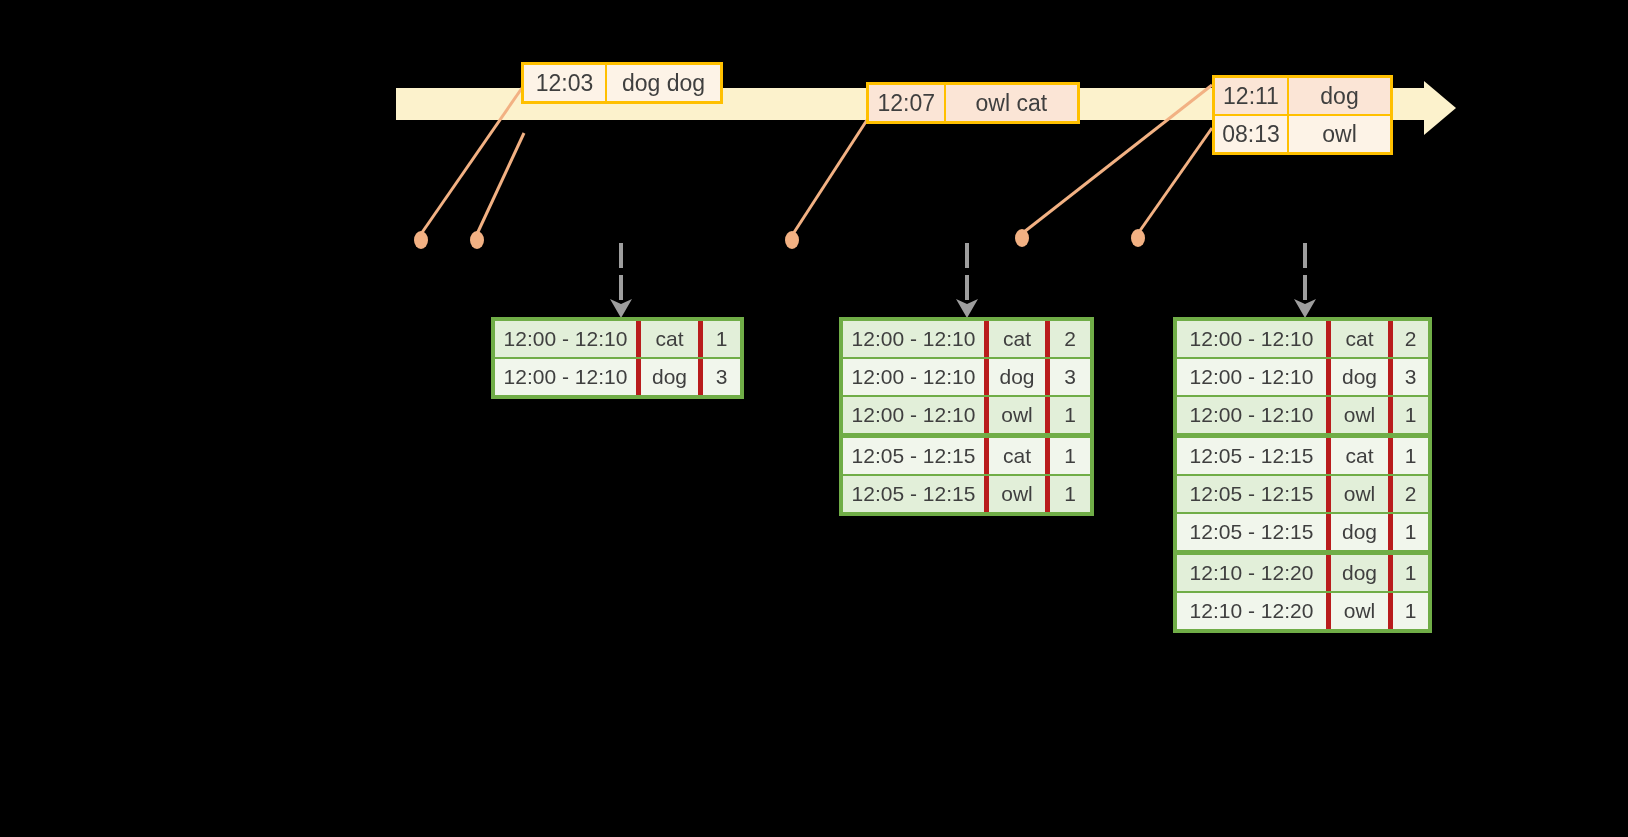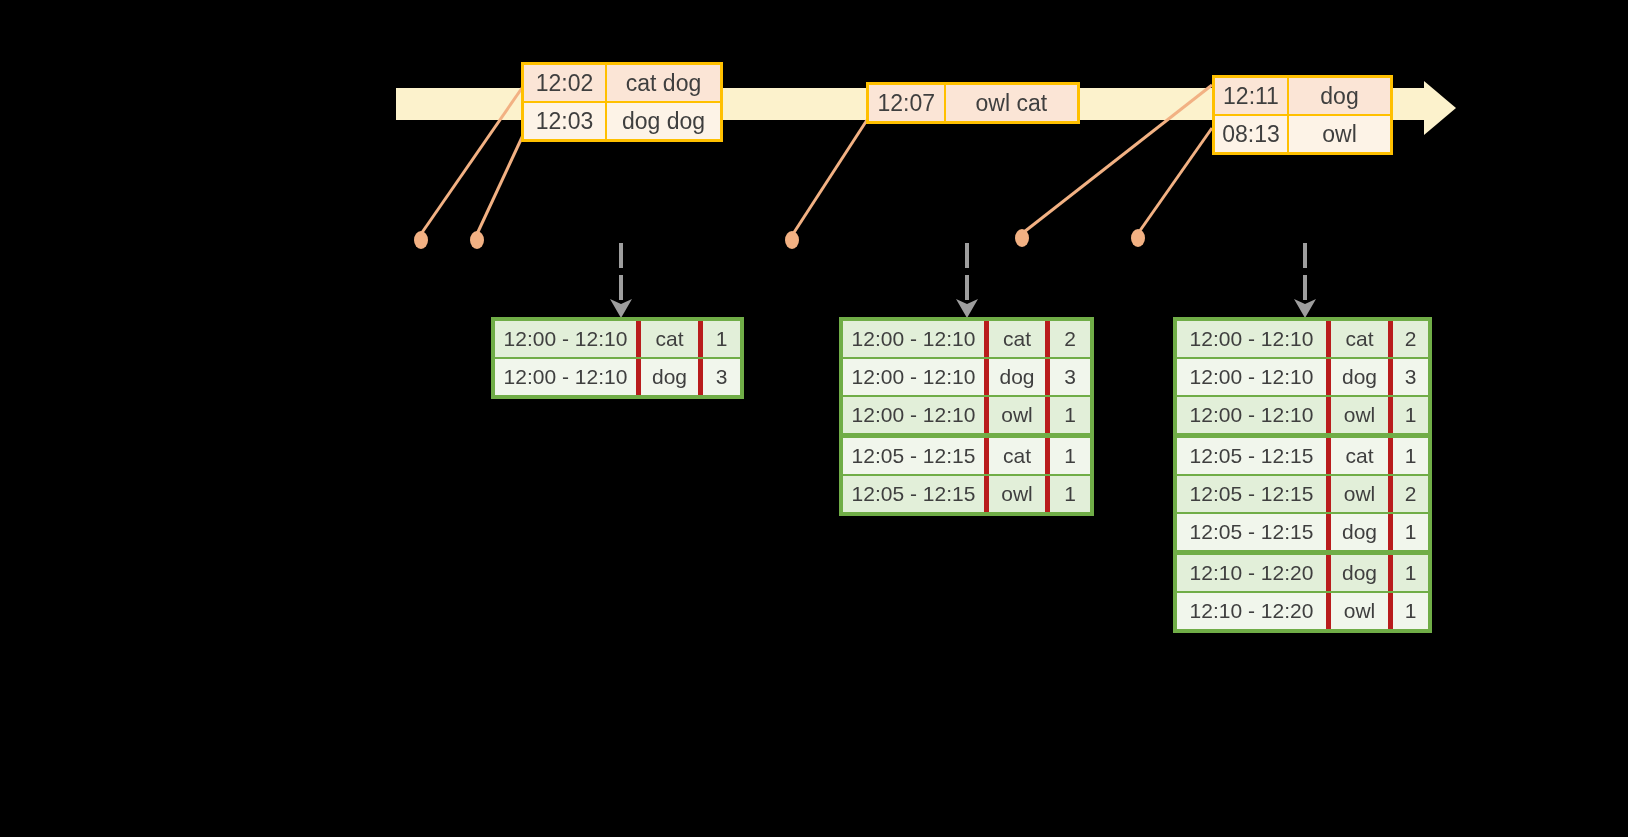--- a/index.html
+++ b/index.html
@@ -63,24 +63,20 @@
     <polygon points="610,299 621,304 632,299 621,318" fill="#9E9E9E"></polygon>
 
     <line x1="967" y1="243" x2="967" y2="301" stroke="#9E9E9E" stroke-width="4" stroke-dasharray="25 7"></line>
     <polygon points="956,299 967,304 978,299 967,318" fill="#9E9E9E"></polygon>
 
     <line x1="1305" y1="243" x2="1305" y2="301" stroke="#9E9E9E" stroke-width="4" stroke-dasharray="25 7"></line>
     <polygon points="1294,299 1305,304 1316,299 1305,318" fill="#9E9E9E"></polygon>
   </svg>
 
   <div class="e-table e1" style="left:521px; top:62px; width:202px;">
-    <div class="e-row">
-      <div class="e-cell c-time e-fill-a">12:02</div>
-      <div class="e-cell c-word e-fill-a">cat dog</div>
-    </div>
     <div class="e-row">
       <div class="e-cell c-time e-fill-b">12:03</div>
       <div class="e-cell c-word e-fill-b">dog dog</div>
     </div>
   </div>
 
   <div class="e-table e2" style="left:866px; top:82px; width:214px;">
     <div class="e-row">
       <div class="e-cell c-time e-fill-a">12:07</div>
       <div class="e-cell c-word e-fill-a">owl cat</div>

